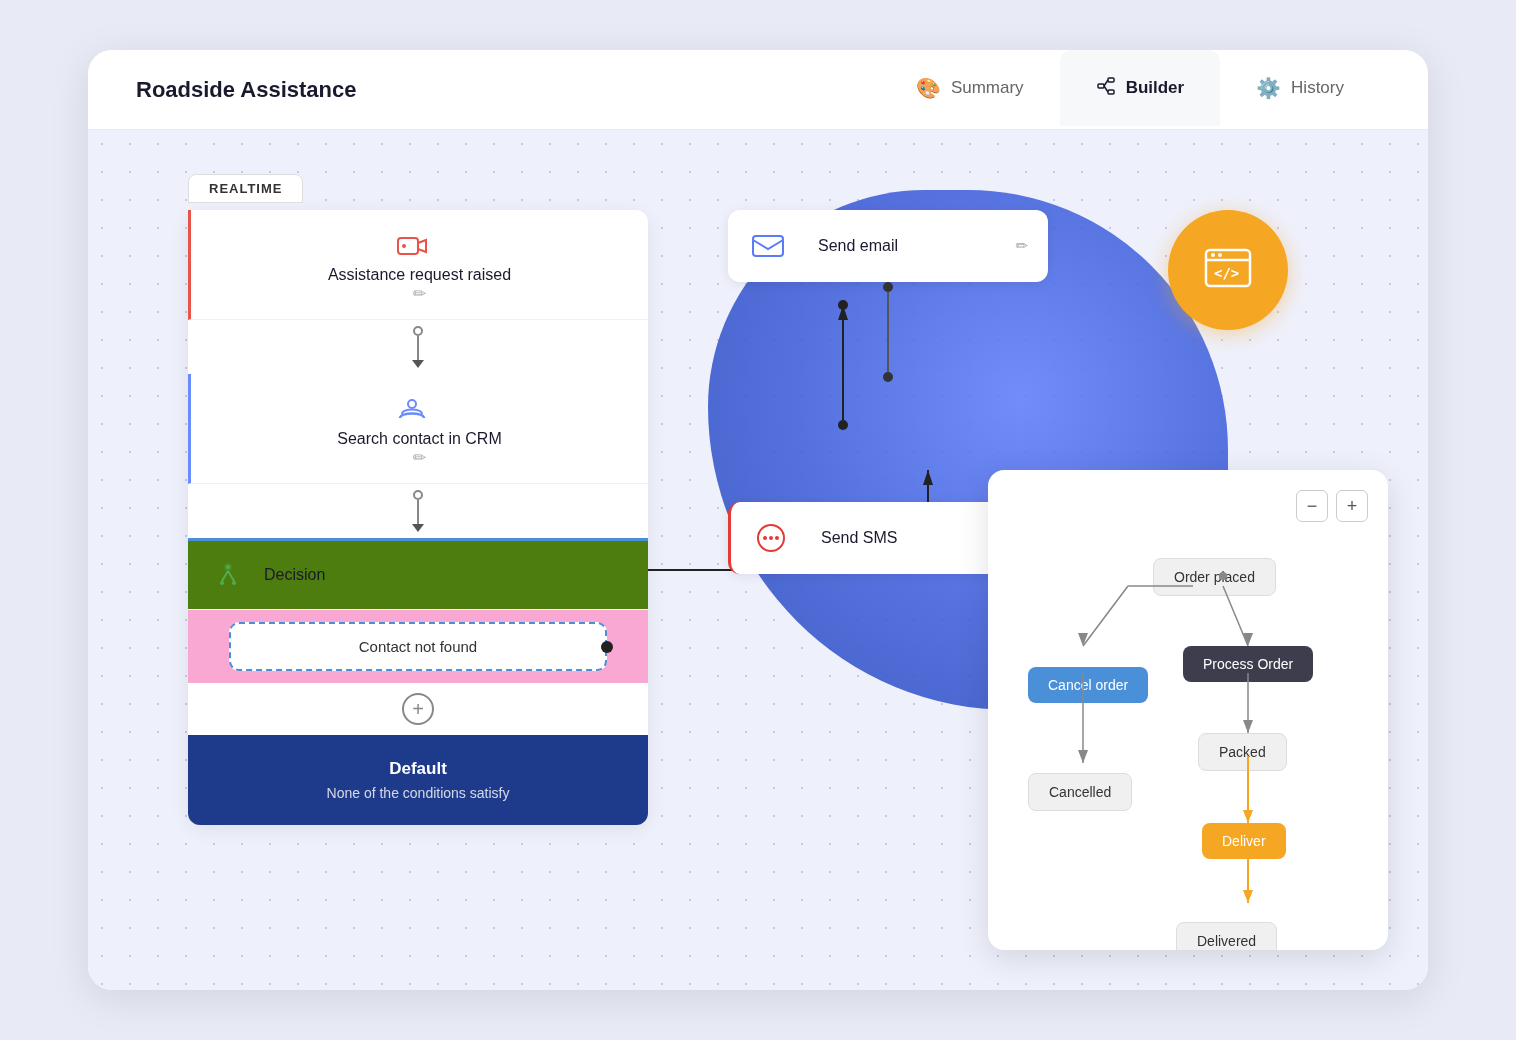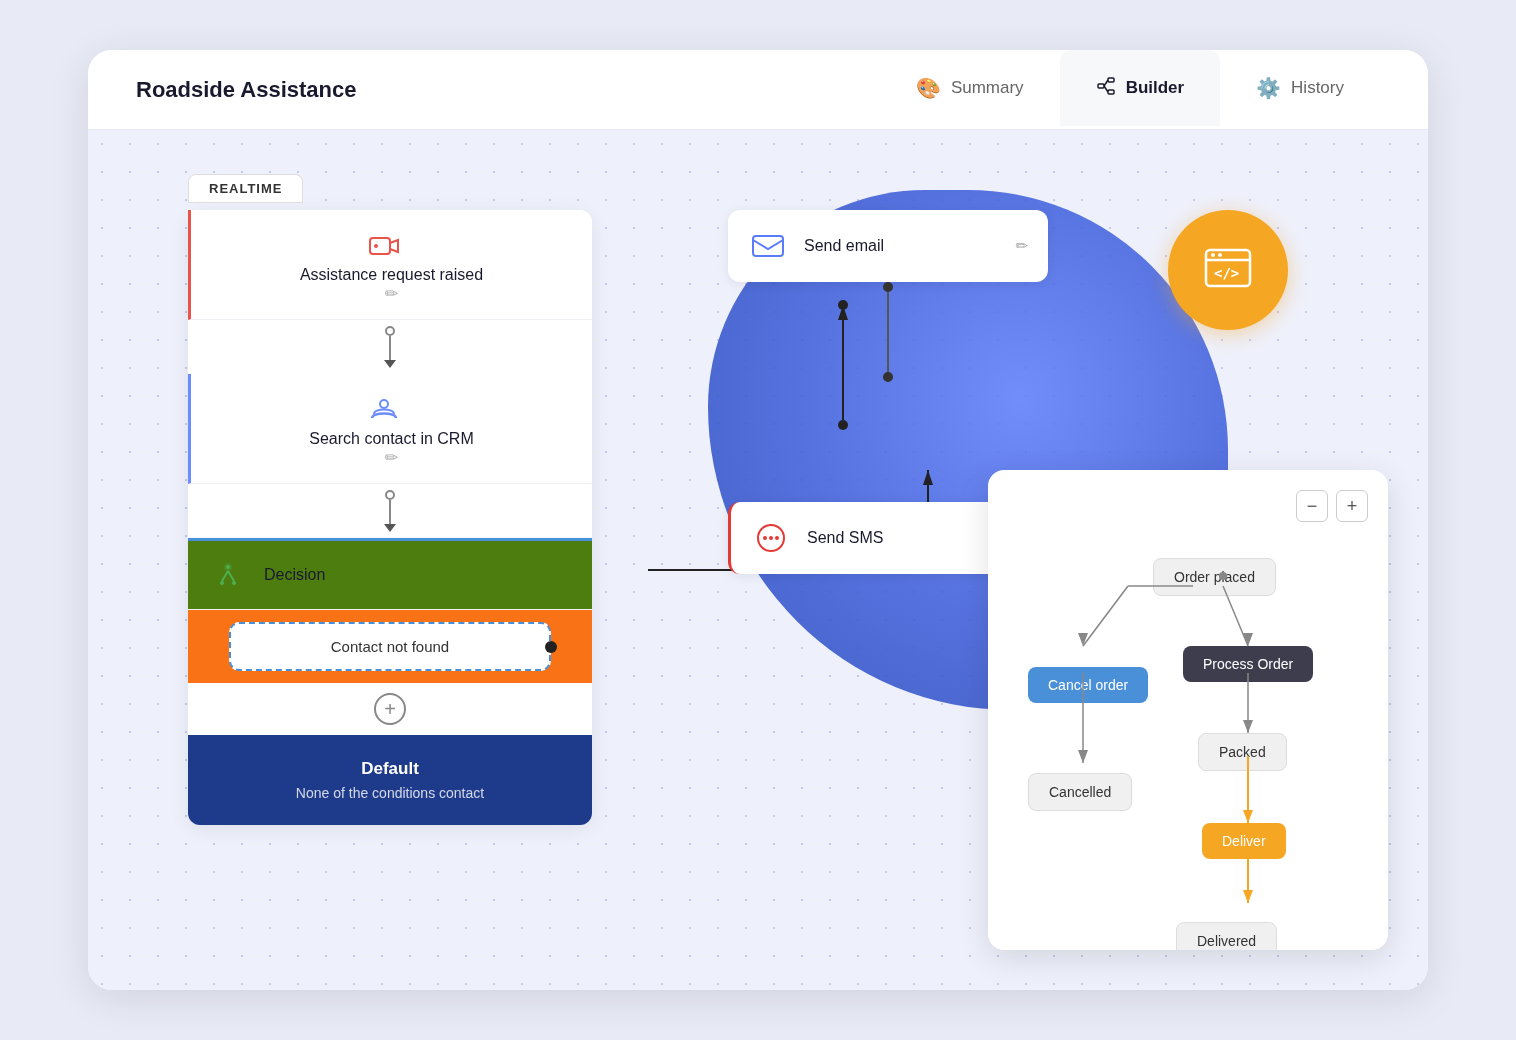--- a/index.html
+++ b/index.html
@@ -105,21 +105,21 @@
     }
     .orange-circle svg {
       width: 56px;
       height: 56px;
     }
     
     .flow-panel {
       position: absolute;
       left: 100px;
       top: 80px;
-      width: 404px;
+      width: 460px;
       background: white;
       border-radius: 16px;
       padding: 0;
       z-index: 5;
       box-shadow: 0 4px 20px rgba(0,0,0,0.08);
       overflow: visible;
     }
     .realtime-badge {
       display: inline-block;
       background: white;
@@ -257,20 +257,21 @@
       top: 80px;
       width: 320px;
       z-index: 5;
     }
     .right-node {
       background: white;
       border-radius: 12px;
       padding: 16px 20px;
       display: flex;
       align-items: center;
+      gap: 14px;
       box-shadow: 0 2px 12px rgba(0,0,0,0.08);
       margin-bottom: 0;
       position: relative;
     }
     .right-node .node-label {
       font-size: 16px;
       font-weight: 500;
       color: #1a1a2e;
       flex: 1;
     }
@@ -477,35 +478,35 @@
             <circle cx="16" cy="8" r="4" fill="#4CAF50" opacity="0.3"></circle>
             <circle cx="16" cy="8" r="2" fill="#4CAF50"></circle>
             <path d="M16 12 L10 22 M16 12 L22 22" stroke="#4CAF50" stroke-width="2"></path>
             <circle cx="10" cy="24" r="2" fill="#4CAF50"></circle>
             <circle cx="22" cy="24" r="2" fill="#4CAF50"></circle>
           </svg>
         </div>
         <div class="flow-node-label">Decision</div>
       </div>
 
-      <div style="padding: 12px 21px; background: #f97316;">
+      <div style="padding: 12px 21px; background: #f9a8d4;">
         <div class="dashed-node">
           <span>Contact not found</span>
 
           <div style="position: absolute; right: -8px; top: 50%; transform: translateY(-50%); width: 12px; height: 12px; border-radius: 50%; background: #222; z-index:10;"></div>
         </div>
       </div>
 
       <div style="display:flex; justify-content:center; padding: 4px 0; background: white;">
         <div class="plus-circle">+</div>
       </div>
 
       <div class="default-block">
         <div class="title">Default</div>
-        <div class="subtitle">None of the conditions contact</div>
+        <div class="subtitle">None of the conditions satisfy</div>
       </div>
     </div>
 
     <div class="right-nodes">
 
       <div class="right-node">
         <div class="flow-node-icon icon-email">
           <svg width="34" height="28" viewBox="0 0 34 28" fill="none">
             <rect x="2" y="4" width="30" height="20" rx="3" stroke="#5b7cfa" stroke-width="2" fill="none"></rect>
             <path d="M2 8 L17 17 L32 8" stroke="#5b7cfa" stroke-width="2" fill="none"></path>

